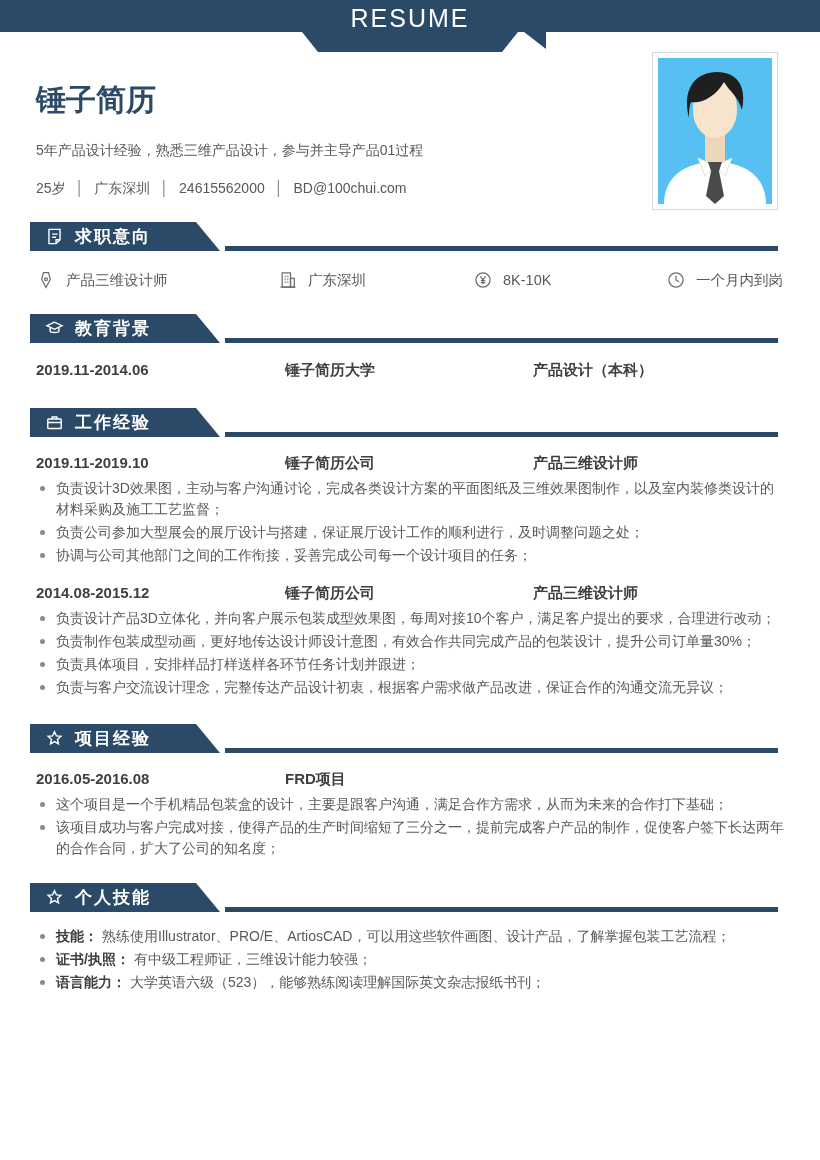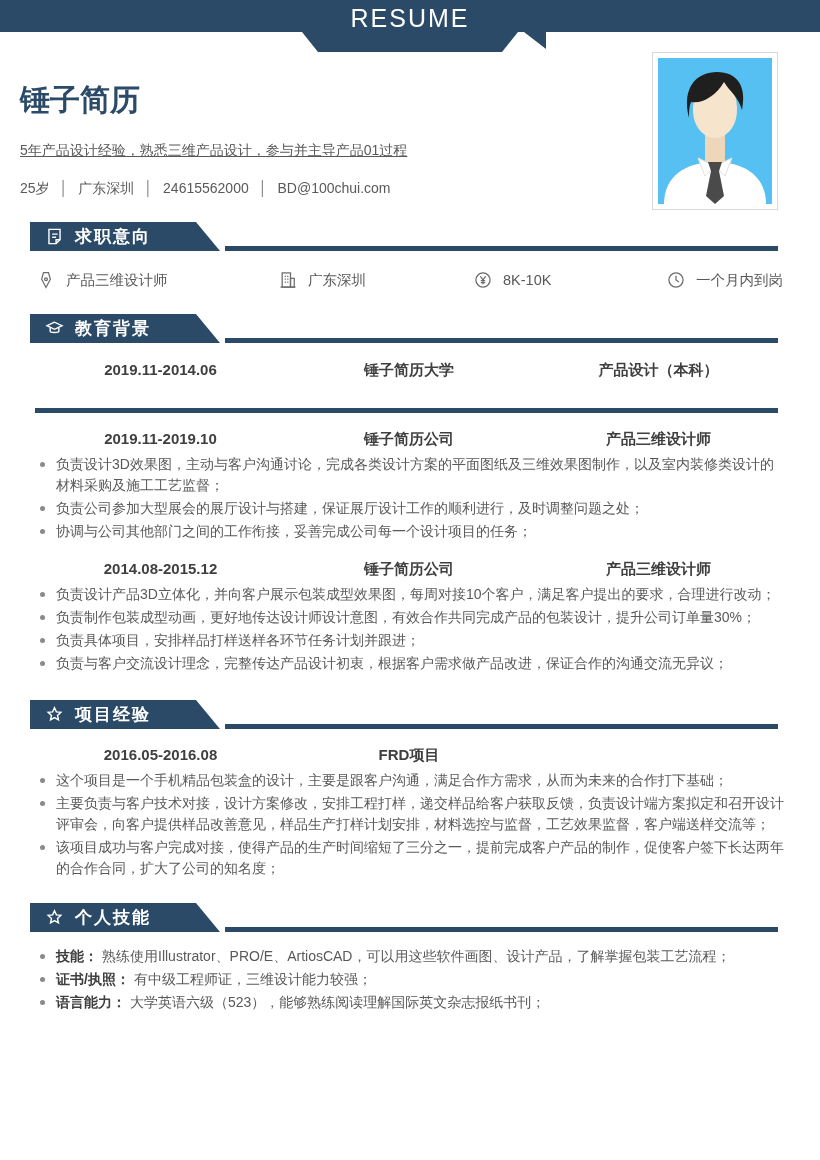--- a/index.html
+++ b/index.html
@@ -19,23 +19,23 @@
   }
   .banner-fold {
     position:absolute; top:32px; left:calc(50% + 114px); width:22px; height:17px;
     background:#2b4a67; clip-path:polygon(0 0,100% 0,100% 100%);
   }
   .banner-title {
     position:absolute; top:4px; left:0; right:0; text-align:center;
     color:#fff; font-size:25px; letter-spacing:2px; font-weight:400;
   }
   
-  .profile { position:relative; padding:26px 42px 0 20px; }
+  .profile { position:relative; padding:26px 42px 0 36px; }
   .name { color:#2b4a67; font-size:30px; font-weight:600; line-height:44px; }
-  .summary { margin-top:18px; font-size:14px; line-height:20px; color:#595959;text-decoration:underline; }
+  .summary { margin-top:18px; font-size:14px; line-height:20px; color:#595959; }
   .contact { margin-top:18px; font-size:14px; line-height:20px; color:#595959; }
   .contact .sep { margin:0 10px; color:#7a7a7a; }
   .avatar-frame {
     position:absolute; top:0; right:42px; width:126px; height:158px;
     background:#fff; border:1px solid #d8d8d8; padding:5px;
   }
   .avatar-frame svg { display:block; width:114px; height:146px; }
   
   .section-header { display:flex; align-items:flex-end; padding:0 42px 0 30px; }
   .section-badge {
@@ -50,21 +50,21 @@
   
   .intent-row {
     display:grid; grid-template-columns:242px 195px 193px 1fr;
     padding:0 36px; margin-top:19px;
   }
   .intent-item { display:flex; align-items:center; gap:10px; font-size:14.5px; color:#595959; }
   .intent-item svg { width:20px; height:20px; flex:none; }
   
   .entry-row {
     display:grid; grid-template-columns:249px 248px 1fr;
-    padding:0 36px; font-size:15px; font-weight:700; color:#3f3f3f;text-align:center;
+    padding:0 36px; font-size:15px; font-weight:700; color:#3f3f3f;
   }
   
   ul.bullets { list-style:none; padding:0 36px 0 40px; }
   ul.bullets li { display:flex; align-items:flex-start; margin-top:2px; }
   .dot { width:5px; height:5px; border-radius:50%; background:#8a8a8a; flex:none; margin:8px 11px 0 0; }
   .li-text { font-size:14px; line-height:21px; color:#595959; }
   .li-label { font-weight:700; color:#3f3f3f; margin-right:4px; }
   
   .mt-sec1 { margin-top:24px; }
   .mt-sec2 { margin-top:24px; }
@@ -168,20 +168,29 @@
   </div>
   <div class="section-line"></div>
 </div>
 <div class="entry-row mt-row">
   <span>2019.11-2014.06</span>
   <span>锤子简历大学</span>
   <span>产品设计（本科）</span>
 </div>
 
 <div class="section-header mt-sec3">
+  <div class="section-badge">
+    <span class="s-icon">
+      <svg viewBox="0 0 24 24" fill="none" stroke="#ffffff" stroke-width="1.8">
+          <rect x="3.5" y="7.5" width="17" height="12" rx="1"></rect>
+          <path d="M9 7.5V5h6v2.5M3.5 12h17"></path>
+        </svg>
+    </span>
+    <span class="s-title">工作经验</span>
+  </div>
   <div class="section-line"></div>
 </div>
 
 <div class="entry-row mt-row2">
   <span>2019.11-2019.10</span>
   <span>锤子简历公司</span>
   <span>产品三维设计师</span>
 </div>
 <ul class="bullets mt-list">
   <li>
@@ -238,24 +247,20 @@
   <span>FRD项目</span>
   <span></span>
 </div>
 <ul class="bullets mt-list">
   <li>
       <span class="dot"></span>
       <span class="li-text">这个项目是一个手机精品包装盒的设计，主要是跟客户沟通，满足合作方需求，从而为未来的合作打下基础；</span>
     </li>
   <li>
       <span class="dot"></span>
-      <span class="li-text">主要负责与客户技术对接，设计方案修改，安排工程打样，递交样品给客户获取反馈，负责设计端方案拟定和召开设计评审会，向客户提供样品改善意见，样品生产打样计划安排，材料选控与监督，工艺效果监督，客户端送样交流等；</span>
-    </li>
-  <li>
-      <span class="dot"></span>
       <span class="li-text">该项目成功与客户完成对接，使得产品的生产时间缩短了三分之一，提前完成客户产品的制作，促使客户签下长达两年的合作合同，扩大了公司的知名度；</span>
     </li>
 </ul>
 
 <div class="section-header mt-sec5">
   <div class="section-badge">
     <span class="s-icon">
       <svg viewBox="0 0 24 24" fill="none" stroke="#ffffff" stroke-width="1.8">
           <path d="M12 3.5l2.4 5.2 5.6.6-4.2 3.9 1.2 5.6-5-2.9-5 2.9 1.2-5.6L4 9.3l5.6-.6z"></path>
         </svg>

